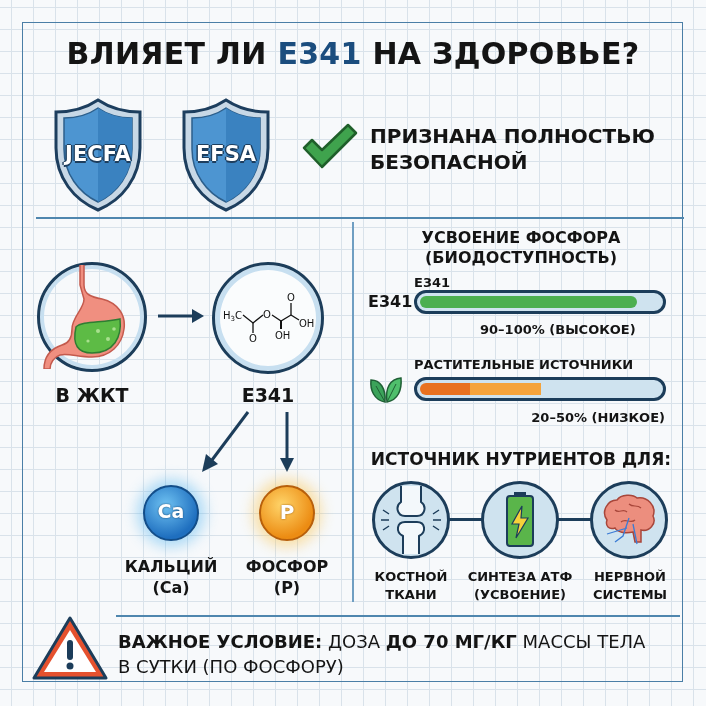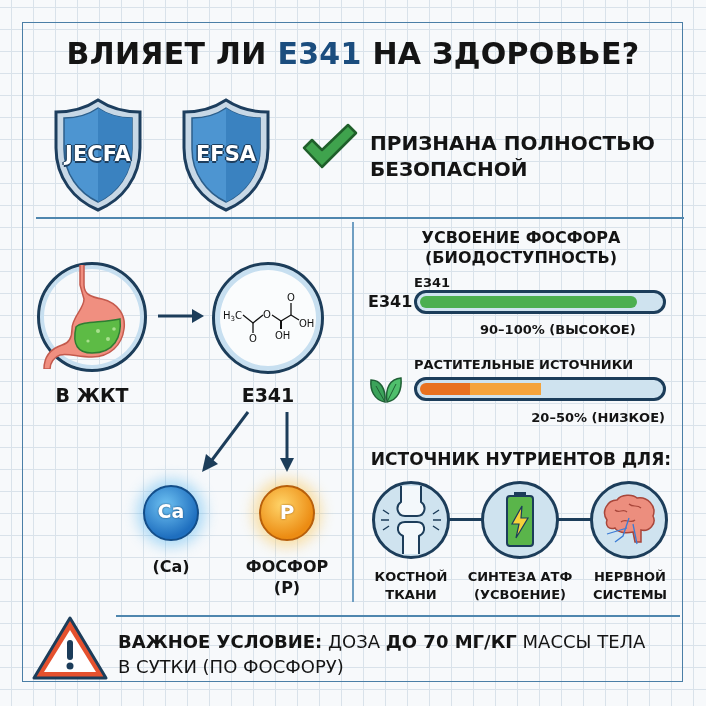--- a/index.html
+++ b/index.html
@@ -25,21 +25,21 @@
   .title .accent { color:#1b4d7e; }
   .hdiv { position:absolute; height:2px; background:#4f86ae; }
   .vdiv { position:absolute; width:2px; background:#6f9ec2; }
   .shield { position:absolute; }
   .shield-label {
     position:absolute; left:0; width:100%; text-align:center; font-weight:bold;
     color:#fff; font-size:21px;
     text-shadow: -1.5px 0 #1d3e5e, 1.5px 0 #1d3e5e, 0 -1.5px #1d3e5e, 0 1.5px #1d3e5e;
   }
   .safe-text {
-    position:absolute; left:370px; top:123px; font-weight:bold; font-size:20px; line-height:26px;margin-top:7px;
+    position:absolute; left:370px; top:123px; font-weight:bold; font-size:20px; line-height:26px;
   }
   .circle {
     position:absolute; border-radius:50%; box-sizing:border-box;
   }
   .label { position:absolute; font-weight:bold; text-align:center; }
   .bar-outer {
     position:absolute; height:24px; border:3px solid #1c3d5a; border-radius:14px;
     background:#cfe3ef; box-sizing:border-box; overflow:hidden;
   }
   .seg { position:absolute; top:3px; height:12px; }
@@ -125,20 +125,21 @@
   <path d="M84 48 L98 48 L91 62 Z" fill="#1c3d5a"></path>
 </svg>
 
 <div class="circle" style="left:143px;top:485px;width:56px;height:56px;background:radial-gradient(circle at 40% 35%, #6fc2f2, #1f6fbf 70%);border:2px solid #124e8a;box-shadow:0 0 14px 6px rgba(80,180,240,0.45);">
   <div style="position:absolute;left:0;top:13px;width:100%;text-align:center;color:#fff;font-weight:bold;font-size:19px;text-shadow:0 0 2px #0b3a66;">Ca</div>
 </div>
 <div class="circle" style="left:259px;top:485px;width:56px;height:56px;background:radial-gradient(circle at 40% 35%, #ffd56a, #ec8c13 70%);border:2px solid #b8600a;box-shadow:0 0 14px 6px rgba(250,190,60,0.45);">
   <div style="position:absolute;left:0;top:13px;width:100%;text-align:center;color:#fff;font-weight:bold;font-size:20px;text-shadow:0 0 2px #8a4a06;">P</div>
 </div>
 <div class="label" style="left:112px;top:556px;width:118px;font-size:16px;line-height:21px;">
+  <div>КАЛЬЦИЙ</div>
   <div>(Ca)</div>
 </div>
 <div class="label" style="left:232px;top:556px;width:110px;font-size:16px;line-height:21px;">
   <div>ФОСФОР</div>
   <div>(P)</div>
 </div>
 
 <div class="label" style="left:360px;top:228px;width:322px;font-size:16px;line-height:20px;">
   <div>УСВОЕНИЕ ФОСФОРА</div>
   <div>(БИОДОСТУПНОСТЬ)</div>

